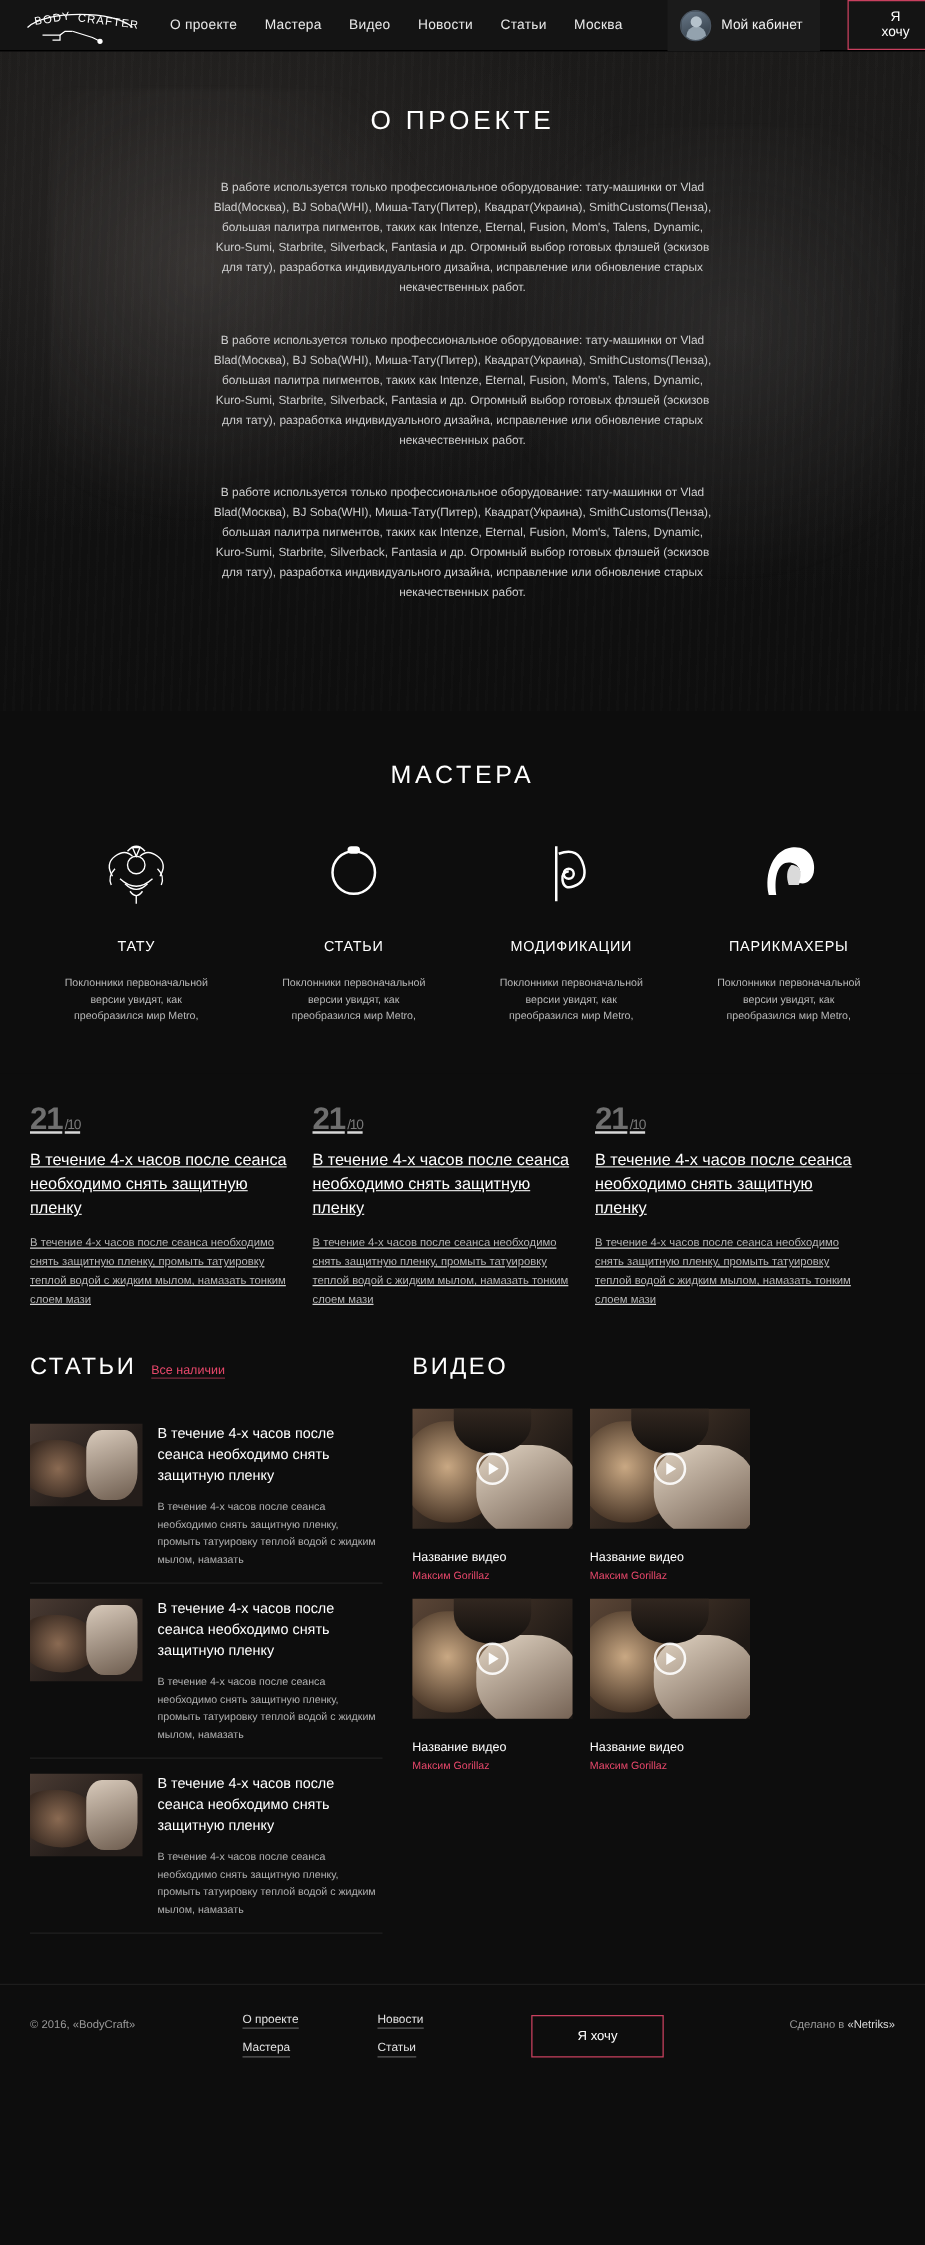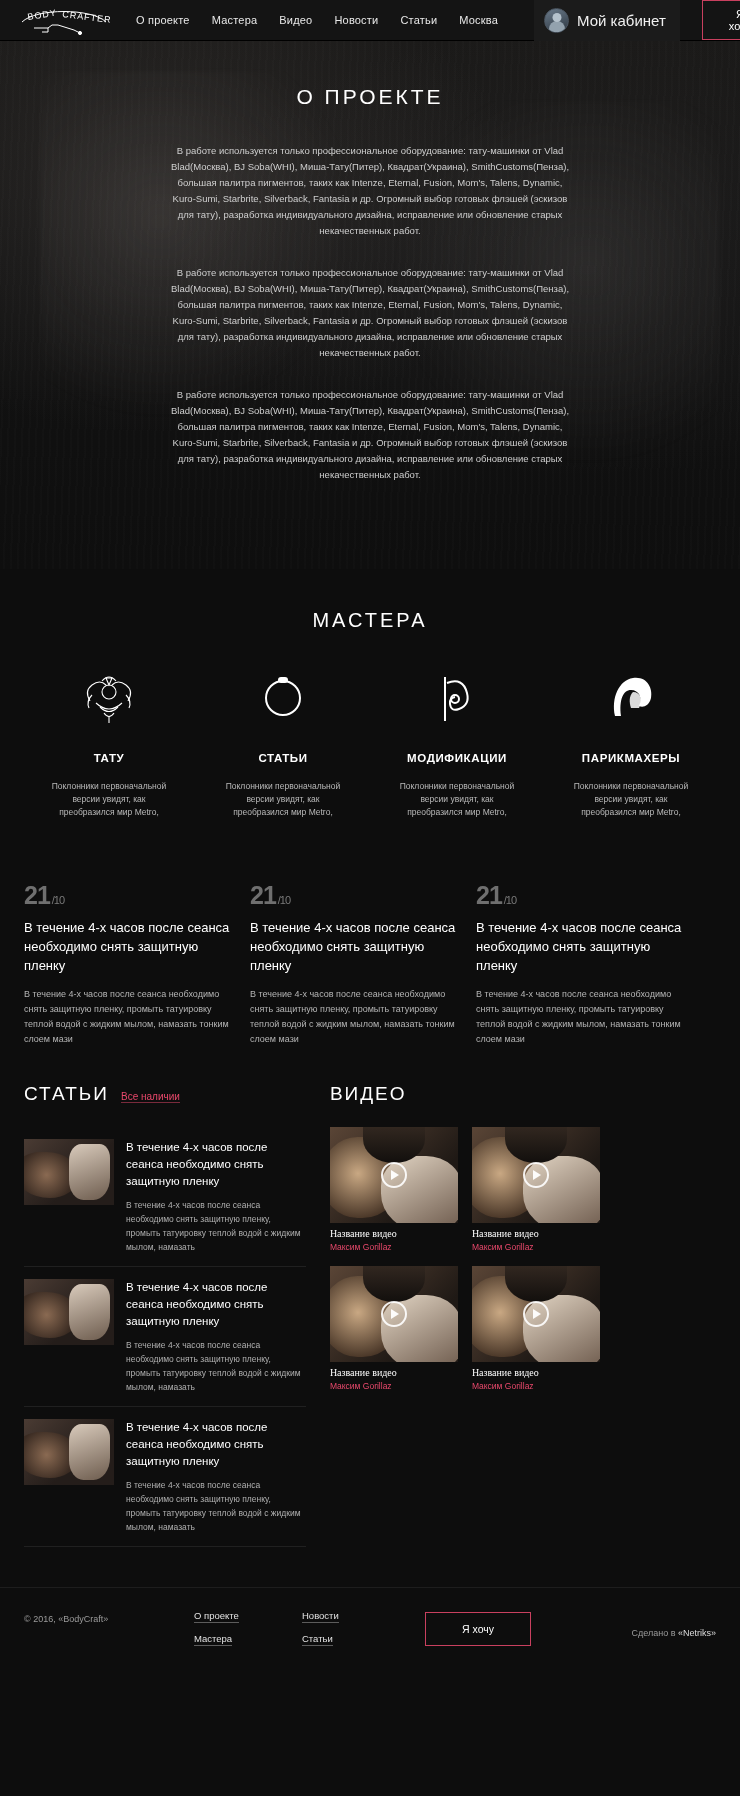--- a/index.html
+++ b/index.html
@@ -60,21 +60,21 @@
     width:16px; height:16px; border-radius:50%;
     background:#93a2ae; transform:translate(-50%,0);
   }
   .avatar::before {
     content:"";
     position:absolute; left:50%; top:18%;
     width:9px; height:9px; border-radius:50%;
     background:#b5c2cc; transform:translateX(-50%);
     z-index:2;
   }
-  .account-label { font-size: 15px; color: #f0f0f0; white-space: nowrap; }
+  .account-label { font-size: 11px; color: #f0f0f0; white-space: nowrap; }
   .btn-want {
     margin-left: 22px;
     border: 1px solid #c9405f;
     color: #fff;
     background: transparent;
     font-size: 11px;
     padding: 7px 26px;
     cursor: pointer;
     font-family: inherit;
   }
@@ -145,30 +145,30 @@
     padding: 0 24px;
   }
   .master { width: 118px; text-align: center; }
   .master-icon {
     height: 62px;
     display: flex; align-items: center; justify-content: center;
     margin-bottom: 22px;
   }
   .master-title {
     font-size: 11.5px;
-    font-weight: bold;
+    font-weight: normal;
     color: #fff;
     letter-spacing: .6px;
     margin-bottom: 16px;
   }
   .master-desc { font-size: 8.5px; line-height: 13px; color: #b9b9b9; }
 
   
   .news { padding: 22px 24px 10px; }
-  .news-grid { display: flex; gap: 12px; }
+  .news-grid { display: flex; gap: 12px; text-decoration: underline; }
   .news-card { width: 214px; }
   .news-num {
     font-size: 25px; font-weight: bold; color: #6f6f6f; letter-spacing: -1px;
   }
   .news-num .month { font-size: 11px; font-weight: normal; color: #7a7a7a; margin-left: 2px; }
   .news-title {
     font-size: 13px; color: #fff; line-height: 19px; margin: 8px 0 12px;
     font-weight: 400;
   }
   .news-text { font-size: 9px; line-height: 15px; color: #b5b5b5; }
@@ -241,21 +241,21 @@
     display: flex; align-items: center; justify-content: center;
   }
   .play::after {
     content: "";
     width: 0; height: 0;
     border-left: 8px solid rgba(255,255,255,.95);
     border-top: 5px solid transparent;
     border-bottom: 5px solid transparent;
     margin-left: 3px;
   }
-  .video-name { font-size: 10px; color: #fff; margin: 5px 0 3px; font-family: Liberation Serif, serif; }
+  .video-name { font-size: 10px; color: #fff; margin: 18px 0 3px; }
   .video-author { font-size: 8.5px; color: #e8486b; }
 
   
   .footer {
     border-top: 1px solid #1d1d1d;
     padding: 22px 24px 30px;
     display: flex;
     align-items: flex-start;
     gap: 20px;
   }
@@ -264,21 +264,21 @@
   .f-link {
     font-size: 9.5px; color: #e2e2e2; text-decoration: none;
     border-bottom: 1px solid #5c5c5c; align-self: flex-start;
     padding-bottom: 1px; cursor: pointer;
   }
   .f-btn-wrap { flex: 1; display: flex; justify-content: center; padding-top: 2px; }
   .f-btn {
     border: 1px solid #c9405f; color: #fff; background: transparent;
     font-size: 10.5px; padding: 10px 36px; cursor: pointer; font-family: inherit;
   }
-  .made { font-size: 9px; color: #9a9a9a; width: 150px; text-align: right; padding-top: 4px; margin-top: 14px; }
+  .made { font-size: 9px; color: #9a9a9a; width: 150px; text-align: right; padding-top: 4px; }
   .made b { color: #dcdcdc; font-weight: normal; }
 </style>
 </head>
 <body>
 
 <div class="page">
 
   <div class="header">
     <div class="logo">
       <svg width="92" height="30" viewBox="0 0 92 30">

